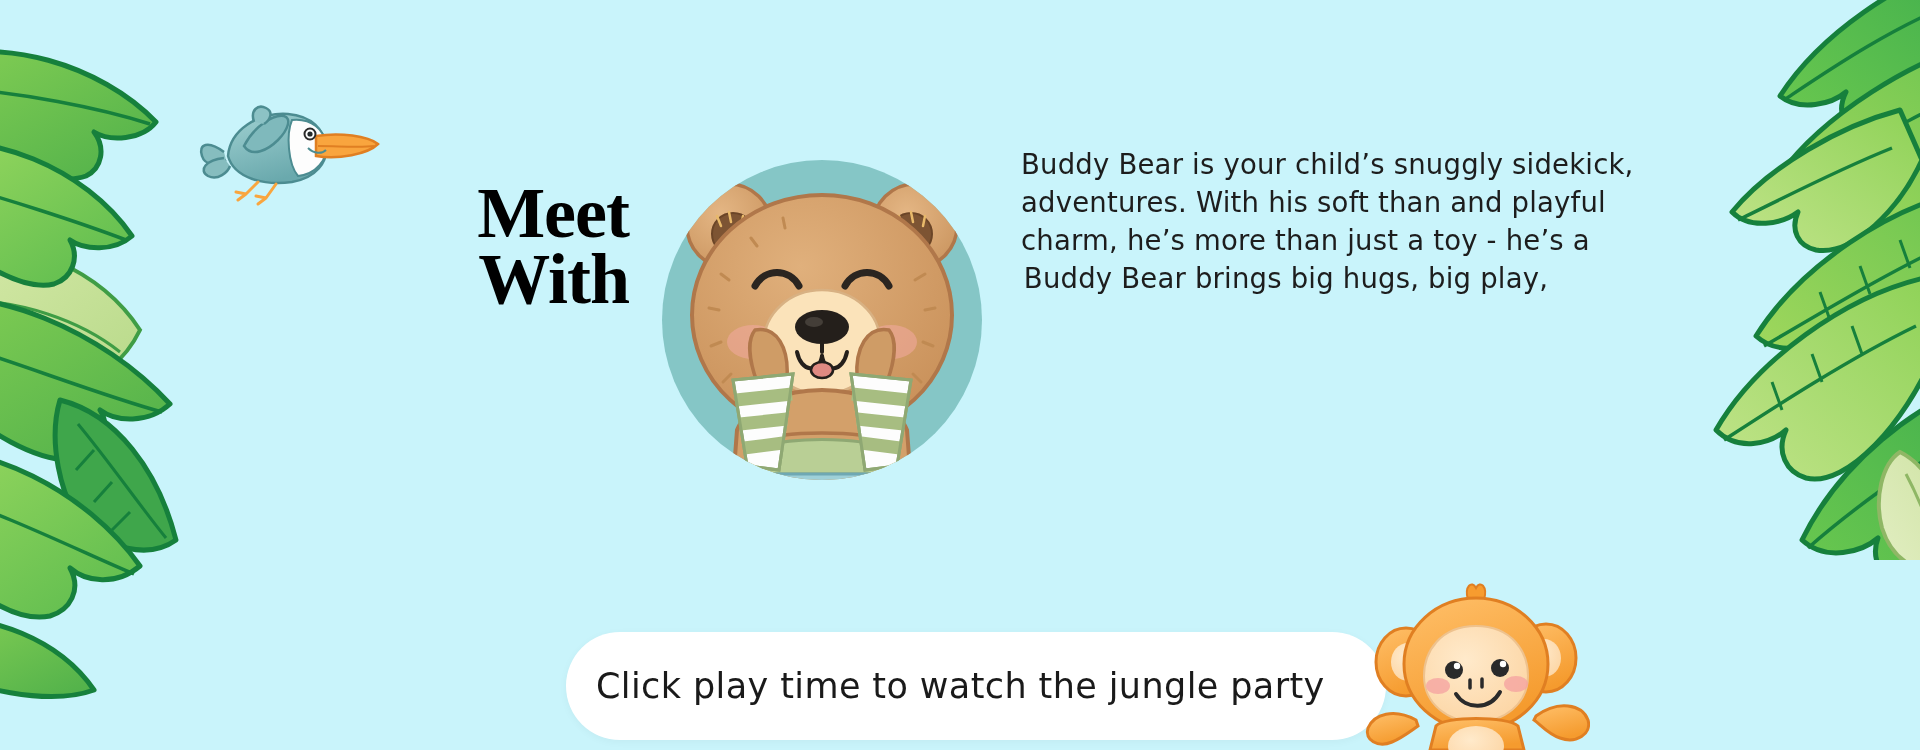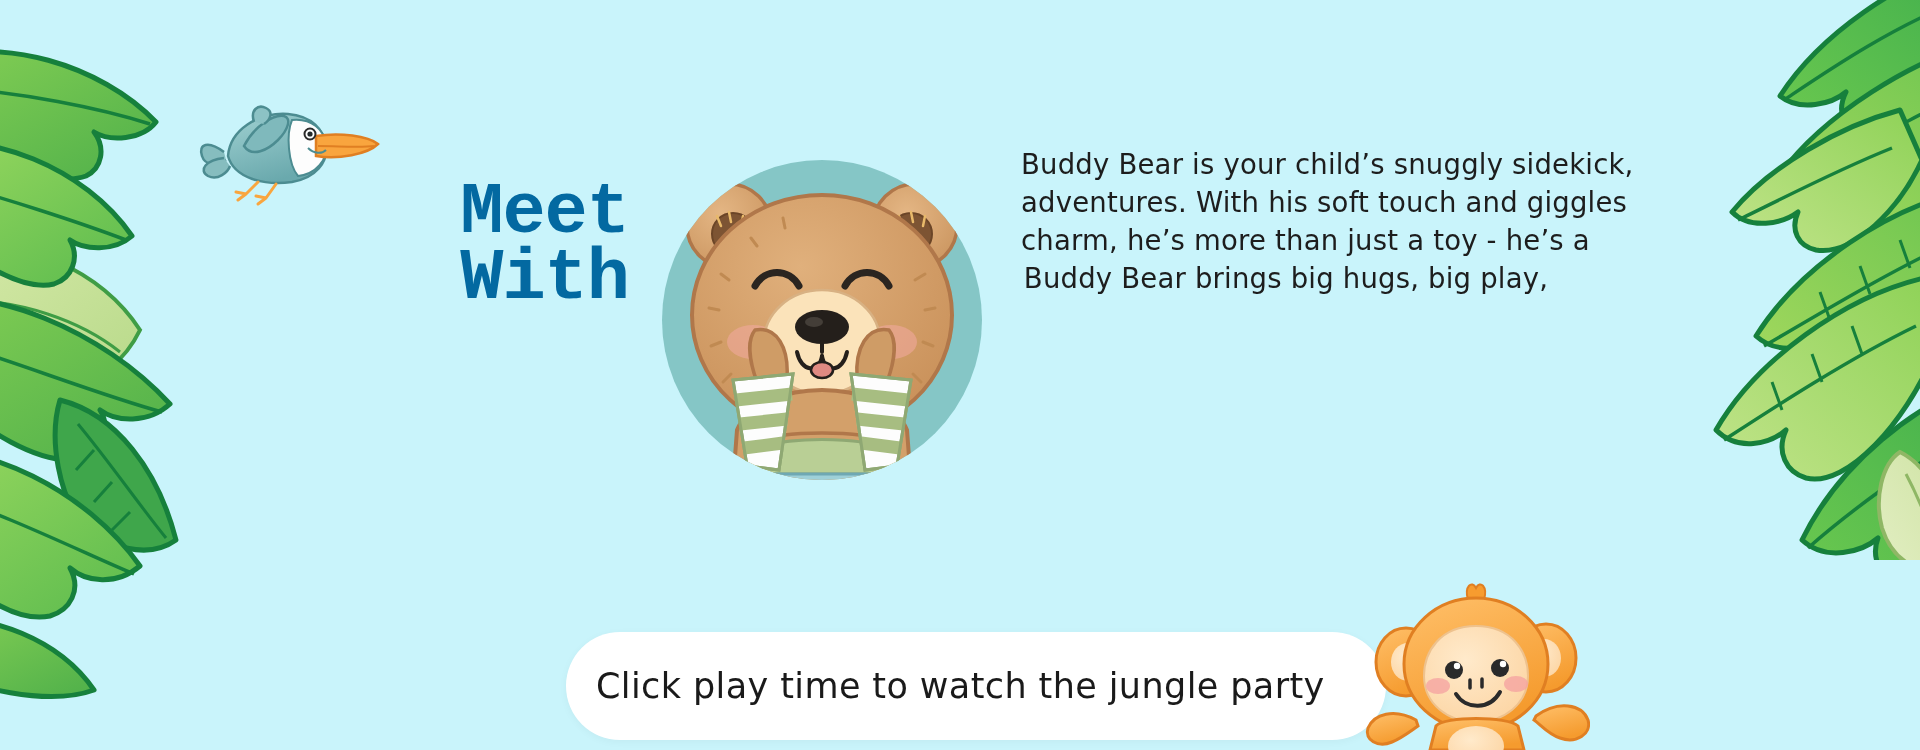--- a/index.html
+++ b/index.html
@@ -35,26 +35,26 @@
     display:flex;
     align-items:flex-start;
     justify-content:center;
   }
 
   .heading {
     width:260px;
     text-align:right;
     margin-top:40px;
     margin-right:8px;
-    font-family:Liberation Mono, monospace;
+    font-family:Liberation Serif, serif;
     font-weight:700;
     font-size:72px;
     line-height:0.92;
     letter-spacing:-1px;
-    color:#0369a1;
+    color:#000000;
   }
   .heading .line { display:block; }
 
   .bear-wrap {
     width:370px;
     height:400px;
     margin-top:-10px;
     flex:none;
     position:relative;
   }
@@ -316,21 +316,21 @@
           <path d="M252 200 C230 196 218 218 220 248 L250 252 C258 230 260 210 252 200 Z" fill="#cf9c66" stroke="#b0774a" stroke-width="3.5"></path>
           <path d="M274 250 L214 244 L228 340 L260 336 Z" fill="#fdfdfd" stroke="#8fa873" stroke-width="3"></path>
           <path d="M271 270 L215 264 M267 294 L220 289 M263 318 L224 313" stroke="#a7bd81" stroke-width="13" fill="none"></path>
           <path d="M274 250 L214 244 L228 340 L260 336 Z" fill="none" stroke="#8fa873" stroke-width="3"></path>
         </g>
       </svg>
     </div>
 
     <div class="paragraph">
       <span class="pline">Buddy Bear is your child’s snuggly sidekick,</span>
-      <span class="pline">adventures. With his soft touch and giggles</span>
+      <span class="pline">adventures. With his soft than and playful</span>
       <span class="pline">charm, he’s more than just a toy - he’s a</span>
       <span class="pline">Buddy Bear brings big hugs, big play,</span>
     </div>
   </div>
 
   <div class="banner">
     <span class="banner-text">Click play time to watch the jungle party</span>
   </div>
 
   <svg class="monkey" viewBox="0 0 230 172" aria-hidden="true">

